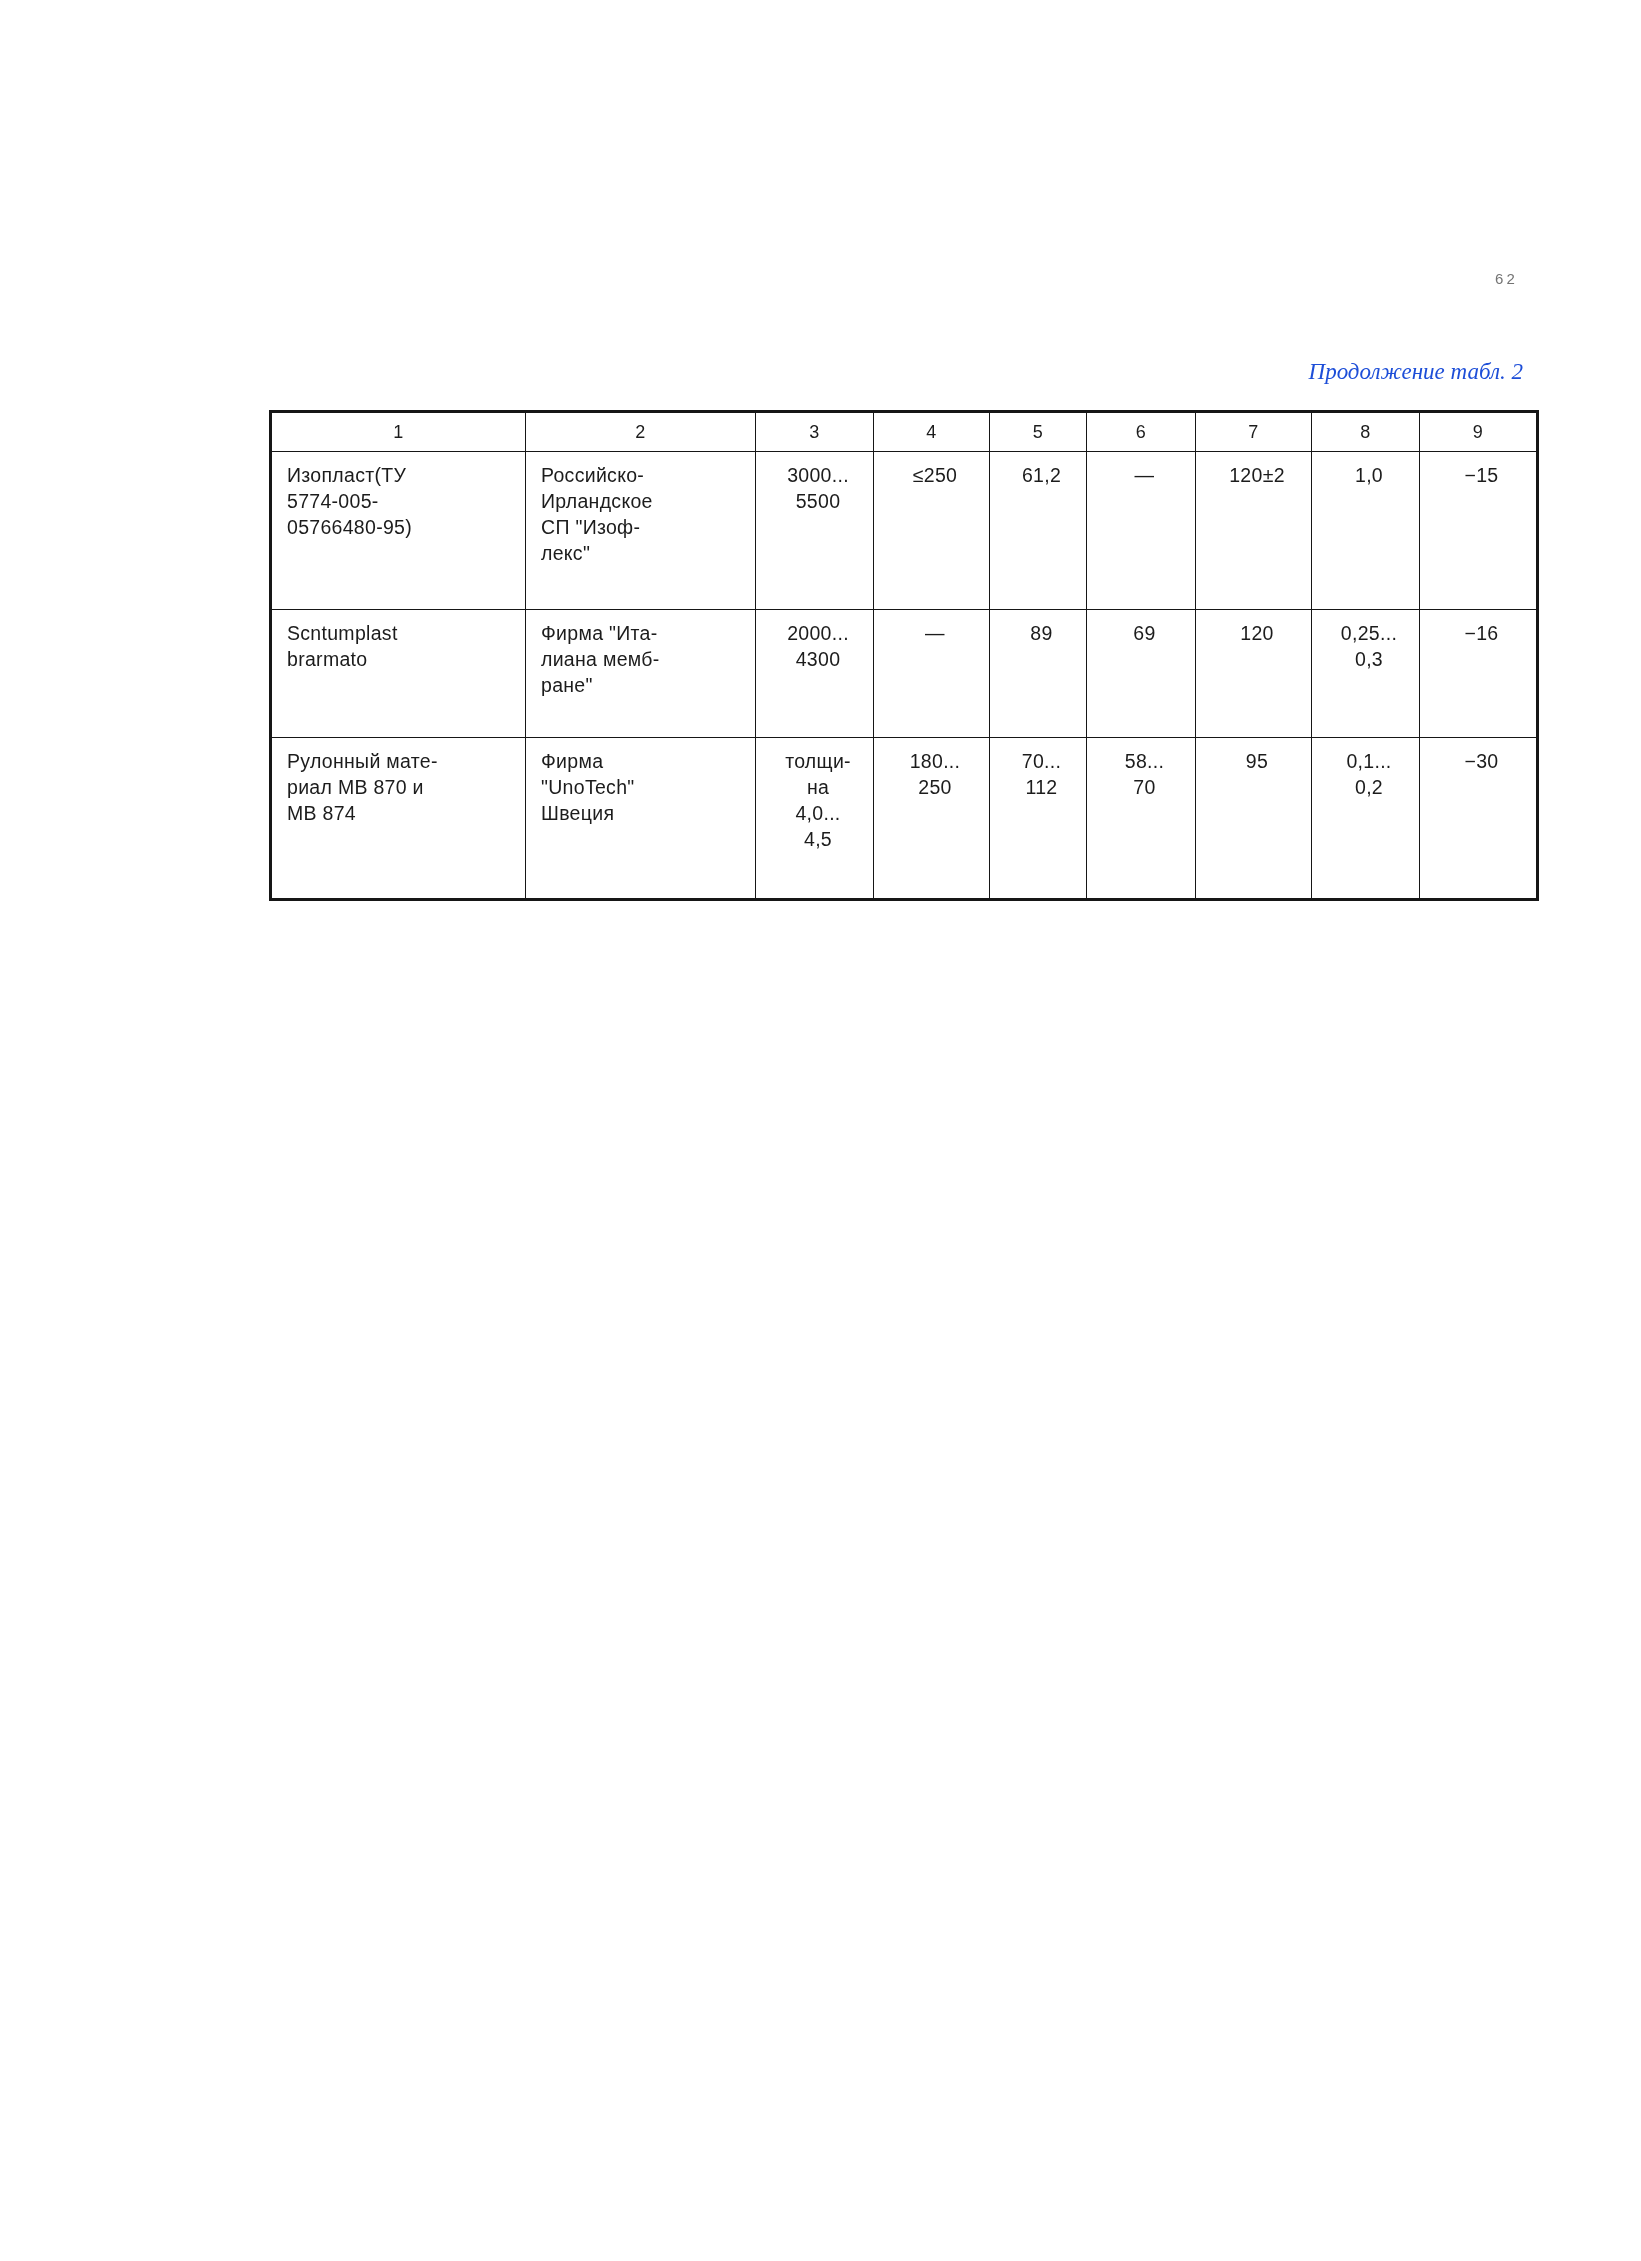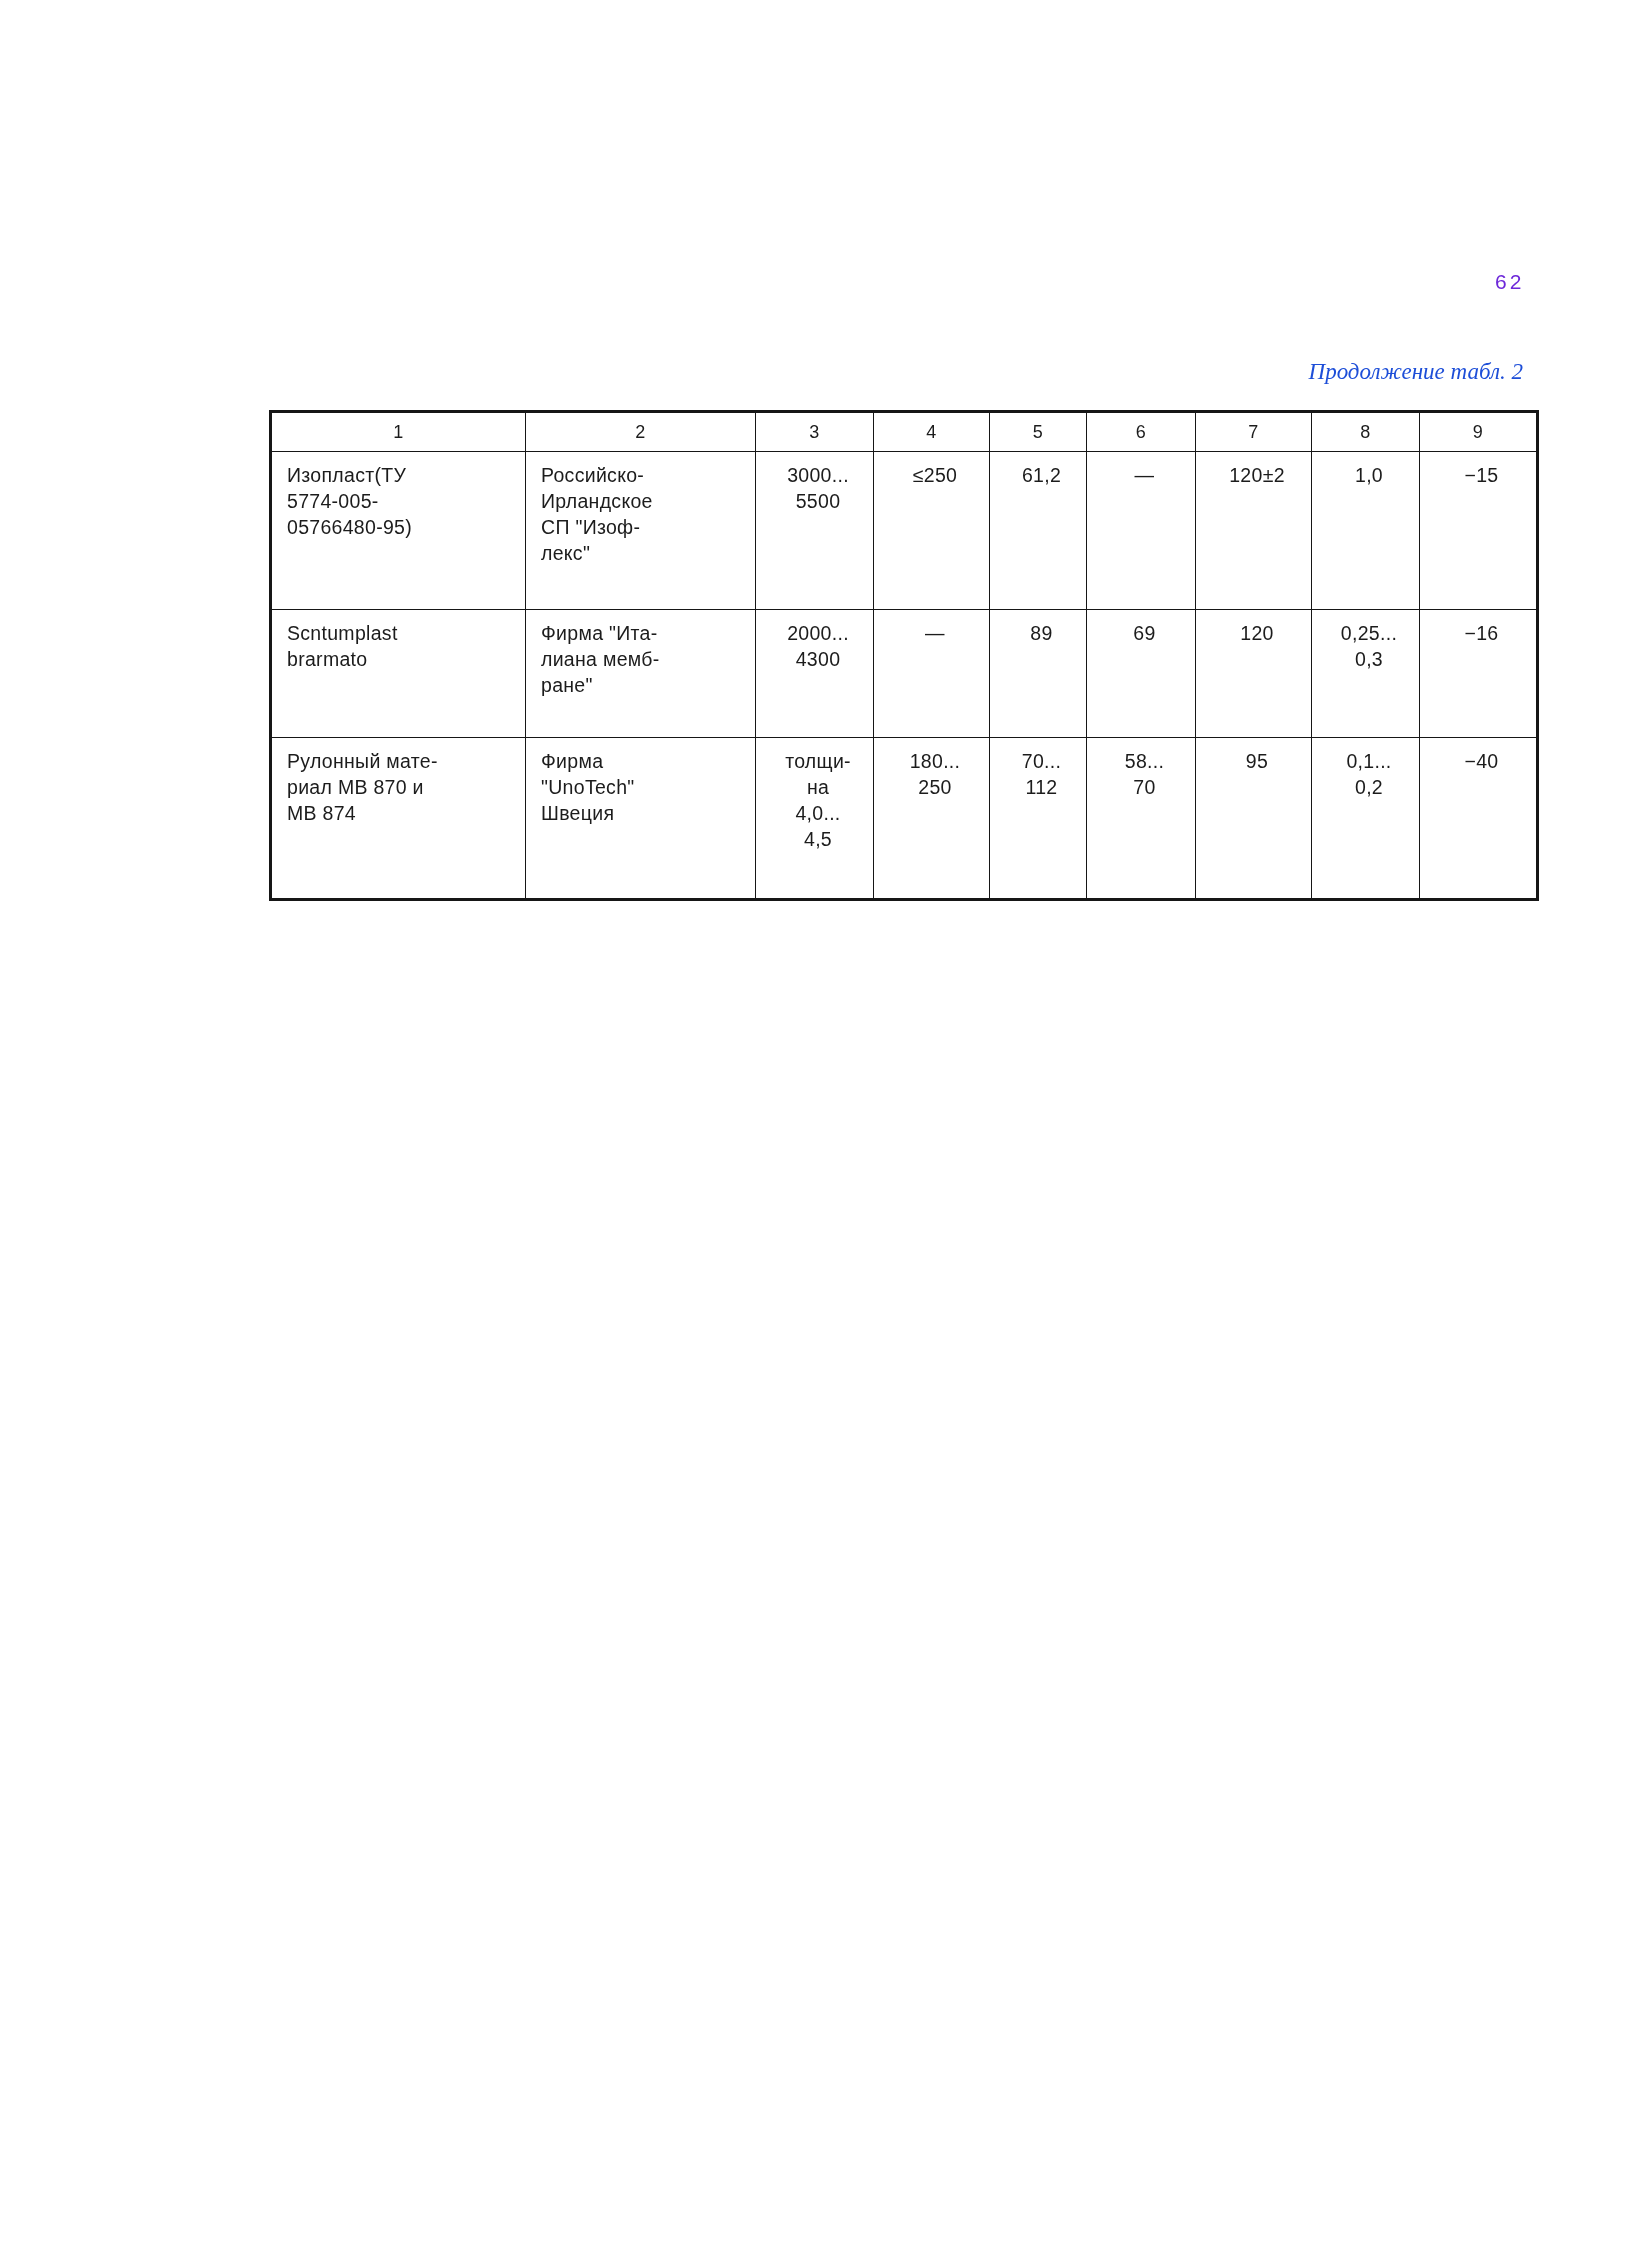--- a/index.html
+++ b/index.html
@@ -12,23 +12,23 @@
     width: 1642px;
     height: 2261px;
     font-family: "Liberation Sans", sans-serif;
     color: #1c1c1c;
     overflow: hidden;
   }
   .page-number {
     position: absolute;
     top: 270px;
     left: 1495px;
-    font-size: 21px;
+    font-size: 15px;
     letter-spacing: 3.1px;
-    color: #6d28d9;
+    color: #737373;
   }
   .table-caption {
     position: absolute;
     top: 359px;
     left: 256px;
     width: 1267px;
     text-align: right;
     font-family: "Liberation Serif", serif;
     font-style: italic;
     font-size: 23px;
@@ -154,17 +154,17 @@
 4,5</td>
       <td>180...
 250</td>
       <td>70...
 112</td>
       <td>58...
 70</td>
       <td>95</td>
       <td>0,1...
 0,2</td>
-      <td>−40</td>
+      <td>−30</td>
     </tr>
   </tbody>
 </table>
 
 
 </body></html>

